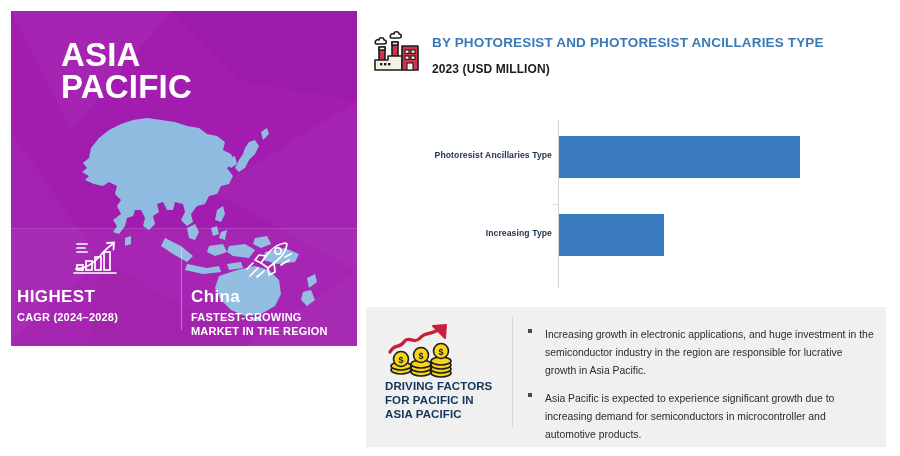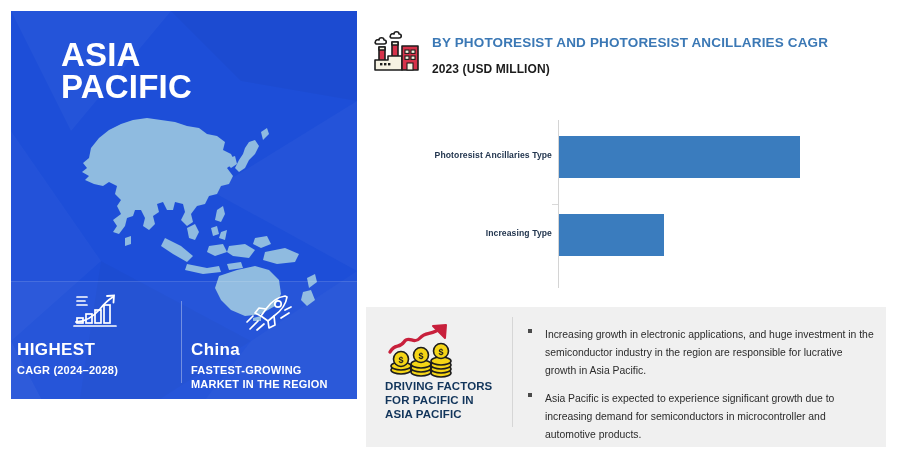--- a/index.html
+++ b/index.html
@@ -7,22 +7,22 @@
     width: 900px; height: 456px;
     background: #ffffff;
     font-family: "Liberation Sans", sans-serif;
     overflow: hidden;
   }
   #root { position: relative; width: 900px; height: 456px; background: #ffffff; }
 
   
   .region-panel {
     position: absolute; left: 11px; top: 11px;
-    width: 346px; height: 388px;
-    background: #1d4ed8;
+    width: 346px; height: 335px;
+    background: #a21caf;
     overflow: hidden;
   }
   .poly-overlay { position: absolute; inset: 0; }
   .region-title {
     position: absolute; left: 50px; top: 28px;
     color: #ffffff;
     font-size: 33px; line-height: 32px;
     font-weight: bold; letter-spacing: .2px;
   }
   .region-title .l2 { display: block; }
@@ -237,21 +237,21 @@
         </g>
         <g fill="#f6f2e2" stroke="#1d1d1d" stroke-width="1.1">
           <rect x="33" y="20" width="4" height="3.4"></rect>
           <rect x="39" y="20" width="4" height="3.4"></rect>
           <rect x="33" y="26" width="4" height="3.4"></rect>
           <rect x="39" y="26" width="4" height="3.4"></rect>
           <rect x="35" y="33" width="6" height="7"></rect>
         </g>
       </svg>
     </div>
-    <div class="chart-title">BY PHOTORESIST AND PHOTORESIST ANCILLARIES CAGR</div>
+    <div class="chart-title">BY PHOTORESIST AND PHOTORESIST ANCILLARIES TYPE</div>
     <div class="chart-sub">2023 (USD MILLION)</div>
   </div>
 
   <div class="plot">
     <div class="axis-line"></div>
     <div class="axis-tick" style="top:92px"></div>
 
     <div class="bar-row" style="top:24px">
       <div class="bar-label" style="top:14px">Photoresist Ancillaries Type</div>
       <div class="bar" style="width:241px"></div>

